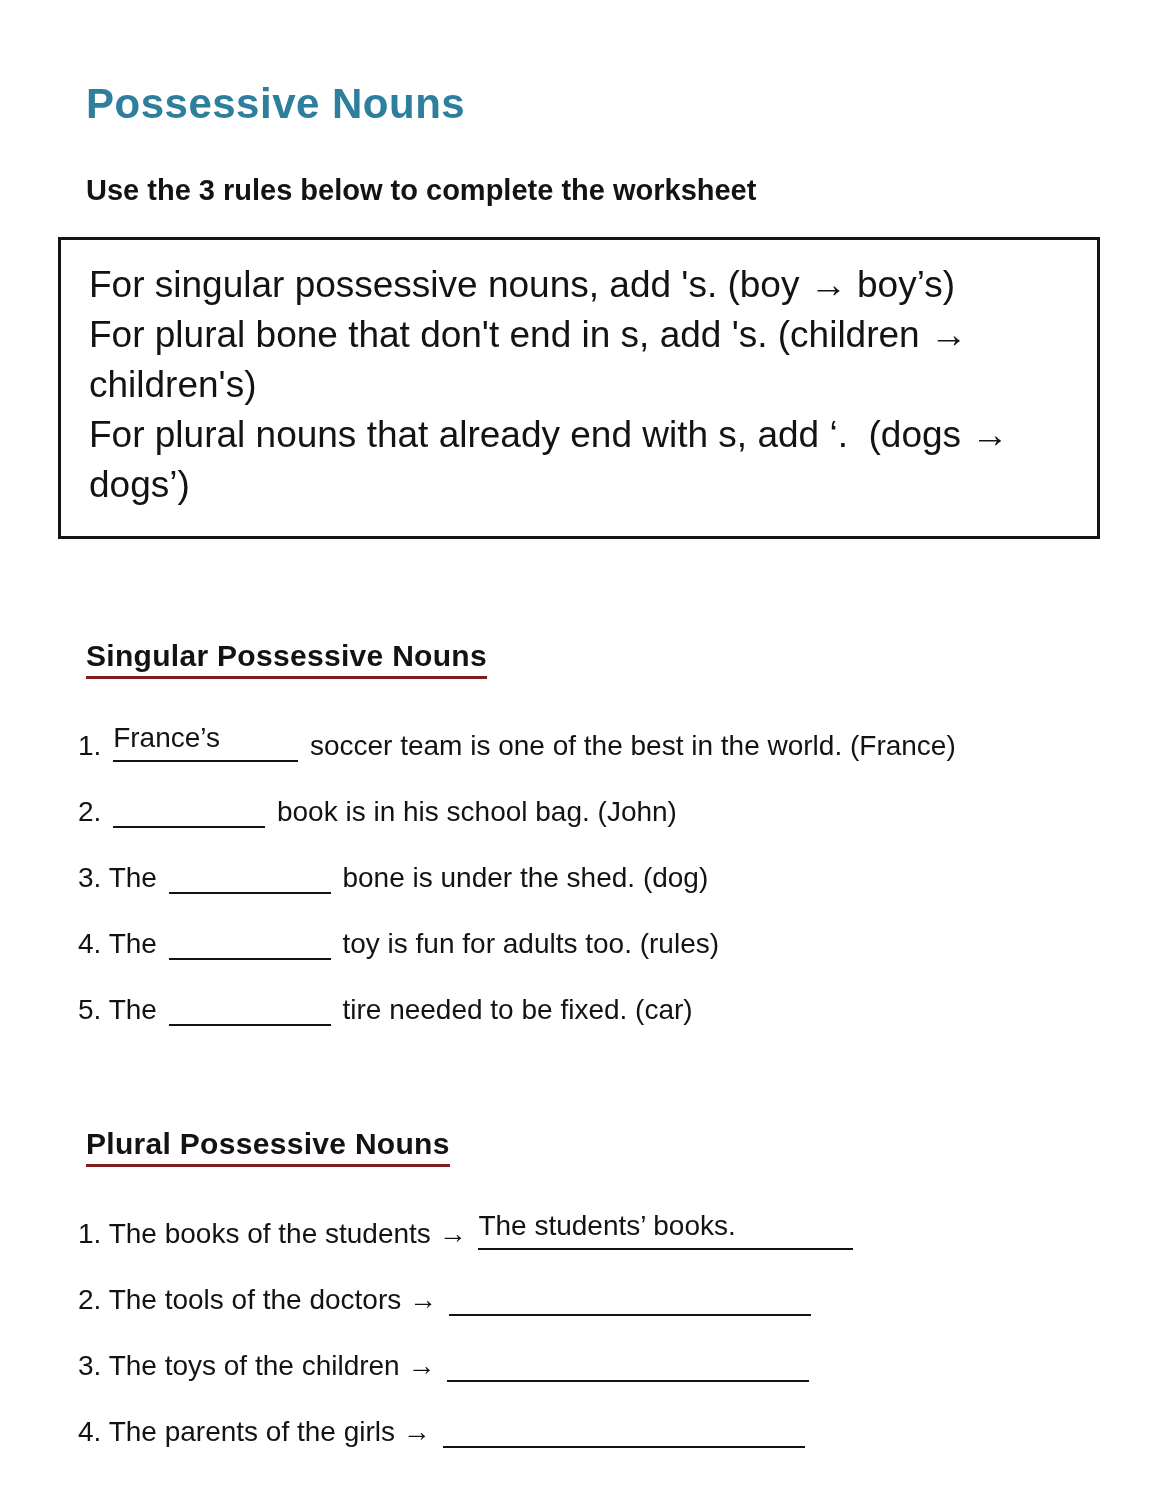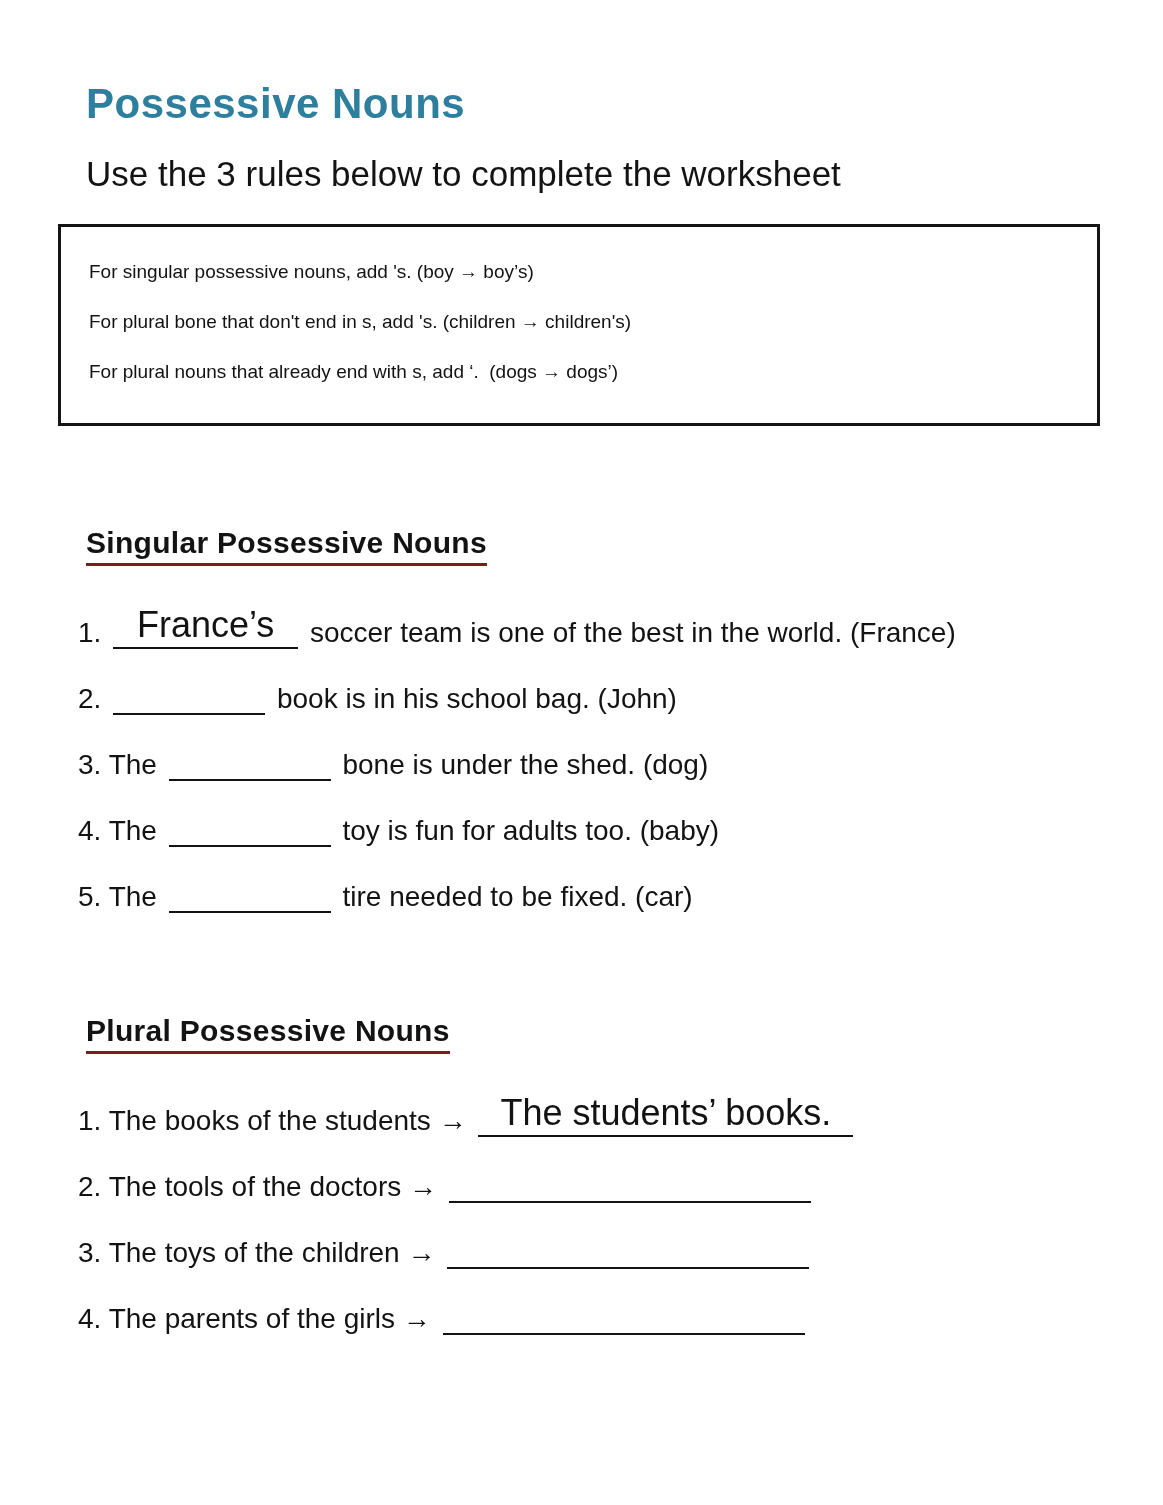--- a/index.html
+++ b/index.html
@@ -13,31 +13,32 @@
     color: #131313;
   }
   .title {
     margin: 80px 0 8px 86px;
     font-size: 42px;
     font-weight: 600;
     color: #2d7f9d;
     letter-spacing: 0.5px;
   }
   .subtitle {
-    margin: 26px 0 0 86px;
-    font-size: 35px;
+    margin: 46px 0 0 86px;
+    font-size: 29px;
+    font-weight: bold;
   }
   .rules-box {
     margin: 30px 0 0 58px;
     width: 1042px;
     border: 3px solid #151515;
     padding: 20px 28px 26px 28px;
   }
   .rule {
-    font-size: 19px;
+    font-size: 37px;
     line-height: 50px;
     white-space: pre-wrap;
   }
   .section { margin: 100px 0 0 86px; }
   .section-heading {
     display: inline-block;
     font-size: 30px;
     font-weight: bold;
     border-bottom: 3px solid #7f1d1d;
     padding-bottom: 3px;
@@ -54,23 +55,22 @@
     position: relative;
     height: 30px;
     border-bottom: 2px solid #131313;
     vertical-align: -7px;
     margin: 0 4px;
   }
   .blank .answer {
     position: absolute;
     left: 0; right: 0;
     bottom: 5px;
-    text-align: center;
     white-space: nowrap;
-    font-size: 36px;
+    font-size: 28px;
   }
   .w185 { width: 185px; }
   .w152 { width: 152px; }
   .w162 { width: 162px; }
   .w375 { width: 375px; }
   .w362 { width: 362px; }
 </style>
 </head>
 <body>
 
@@ -106,21 +106,21 @@
       <span>3.</span>
       <span>The</span>
       <span class="blank w162"><span class="answer"></span></span>
       <span>bone is under the shed. (dog)</span>
     </div>
 
     <div class="item">
       <span>4.</span>
       <span>The</span>
       <span class="blank w162"><span class="answer"></span></span>
-      <span>toy is fun for adults too. (baby)</span>
+      <span>toy is fun for adults too. (rules)</span>
     </div>
 
     <div class="item">
       <span>5.</span>
       <span>The</span>
       <span class="blank w162"><span class="answer"></span></span>
       <span>tire needed to be fixed. (car)</span>
     </div>
 
   </div>

